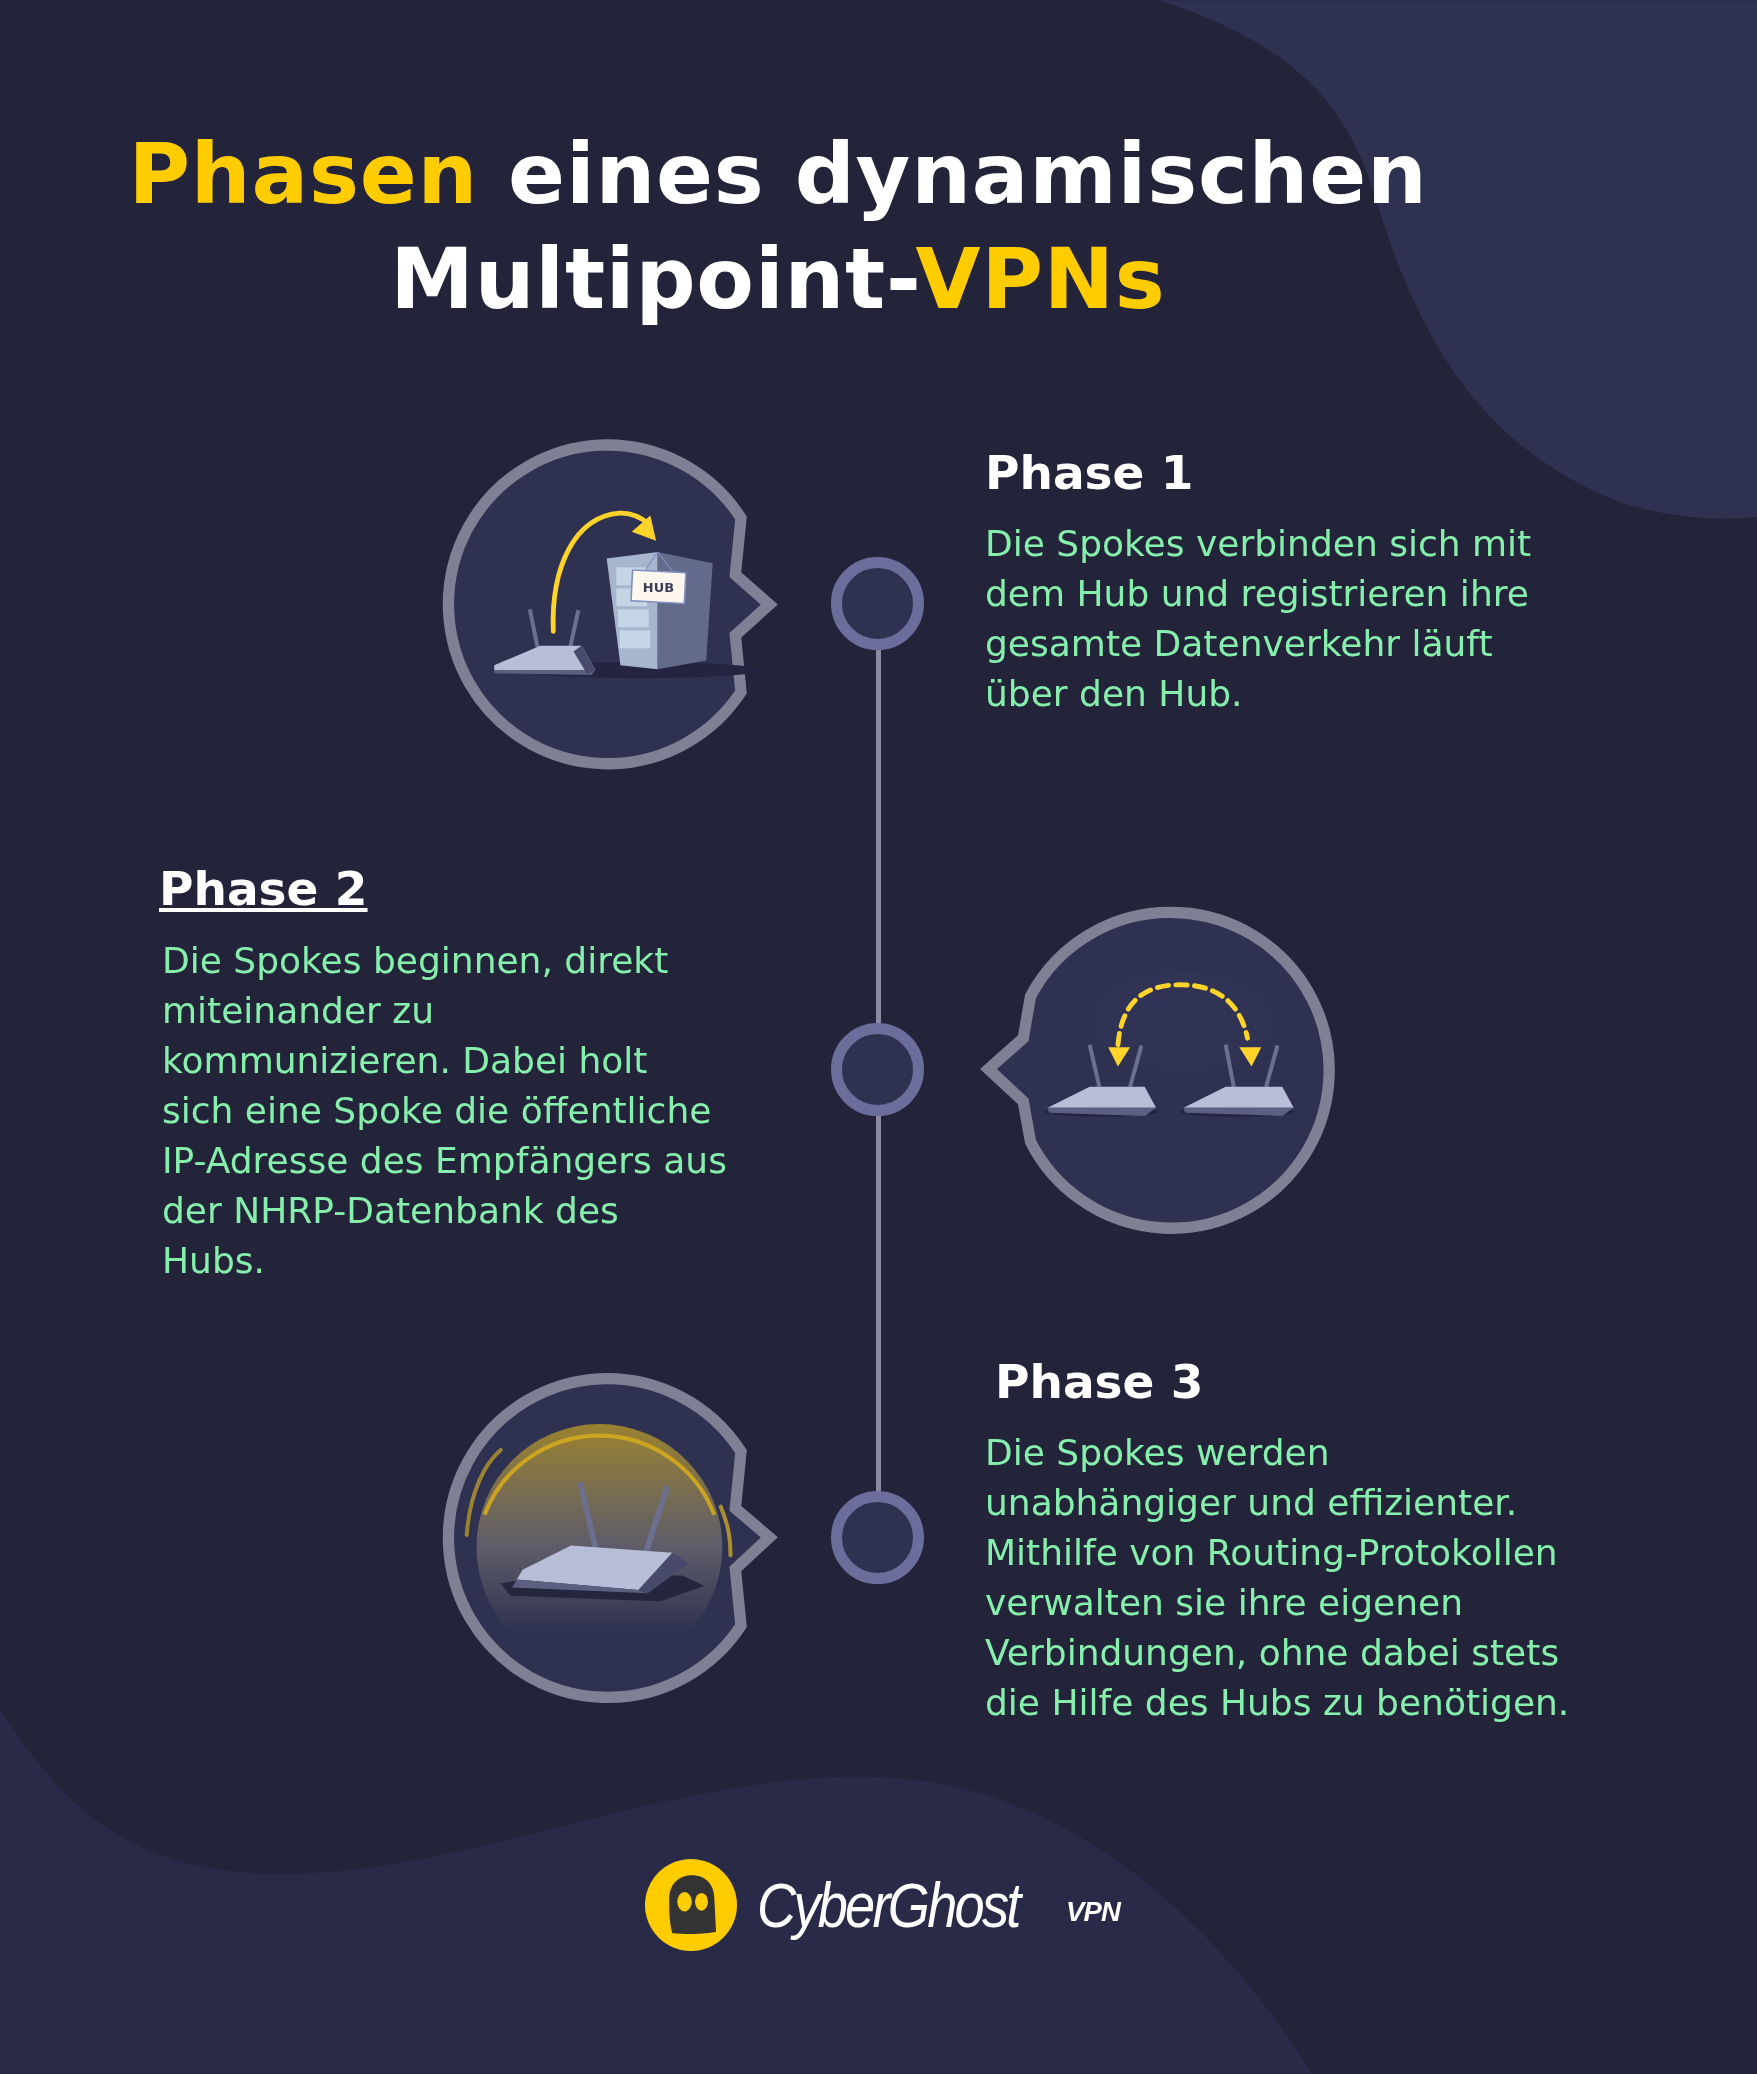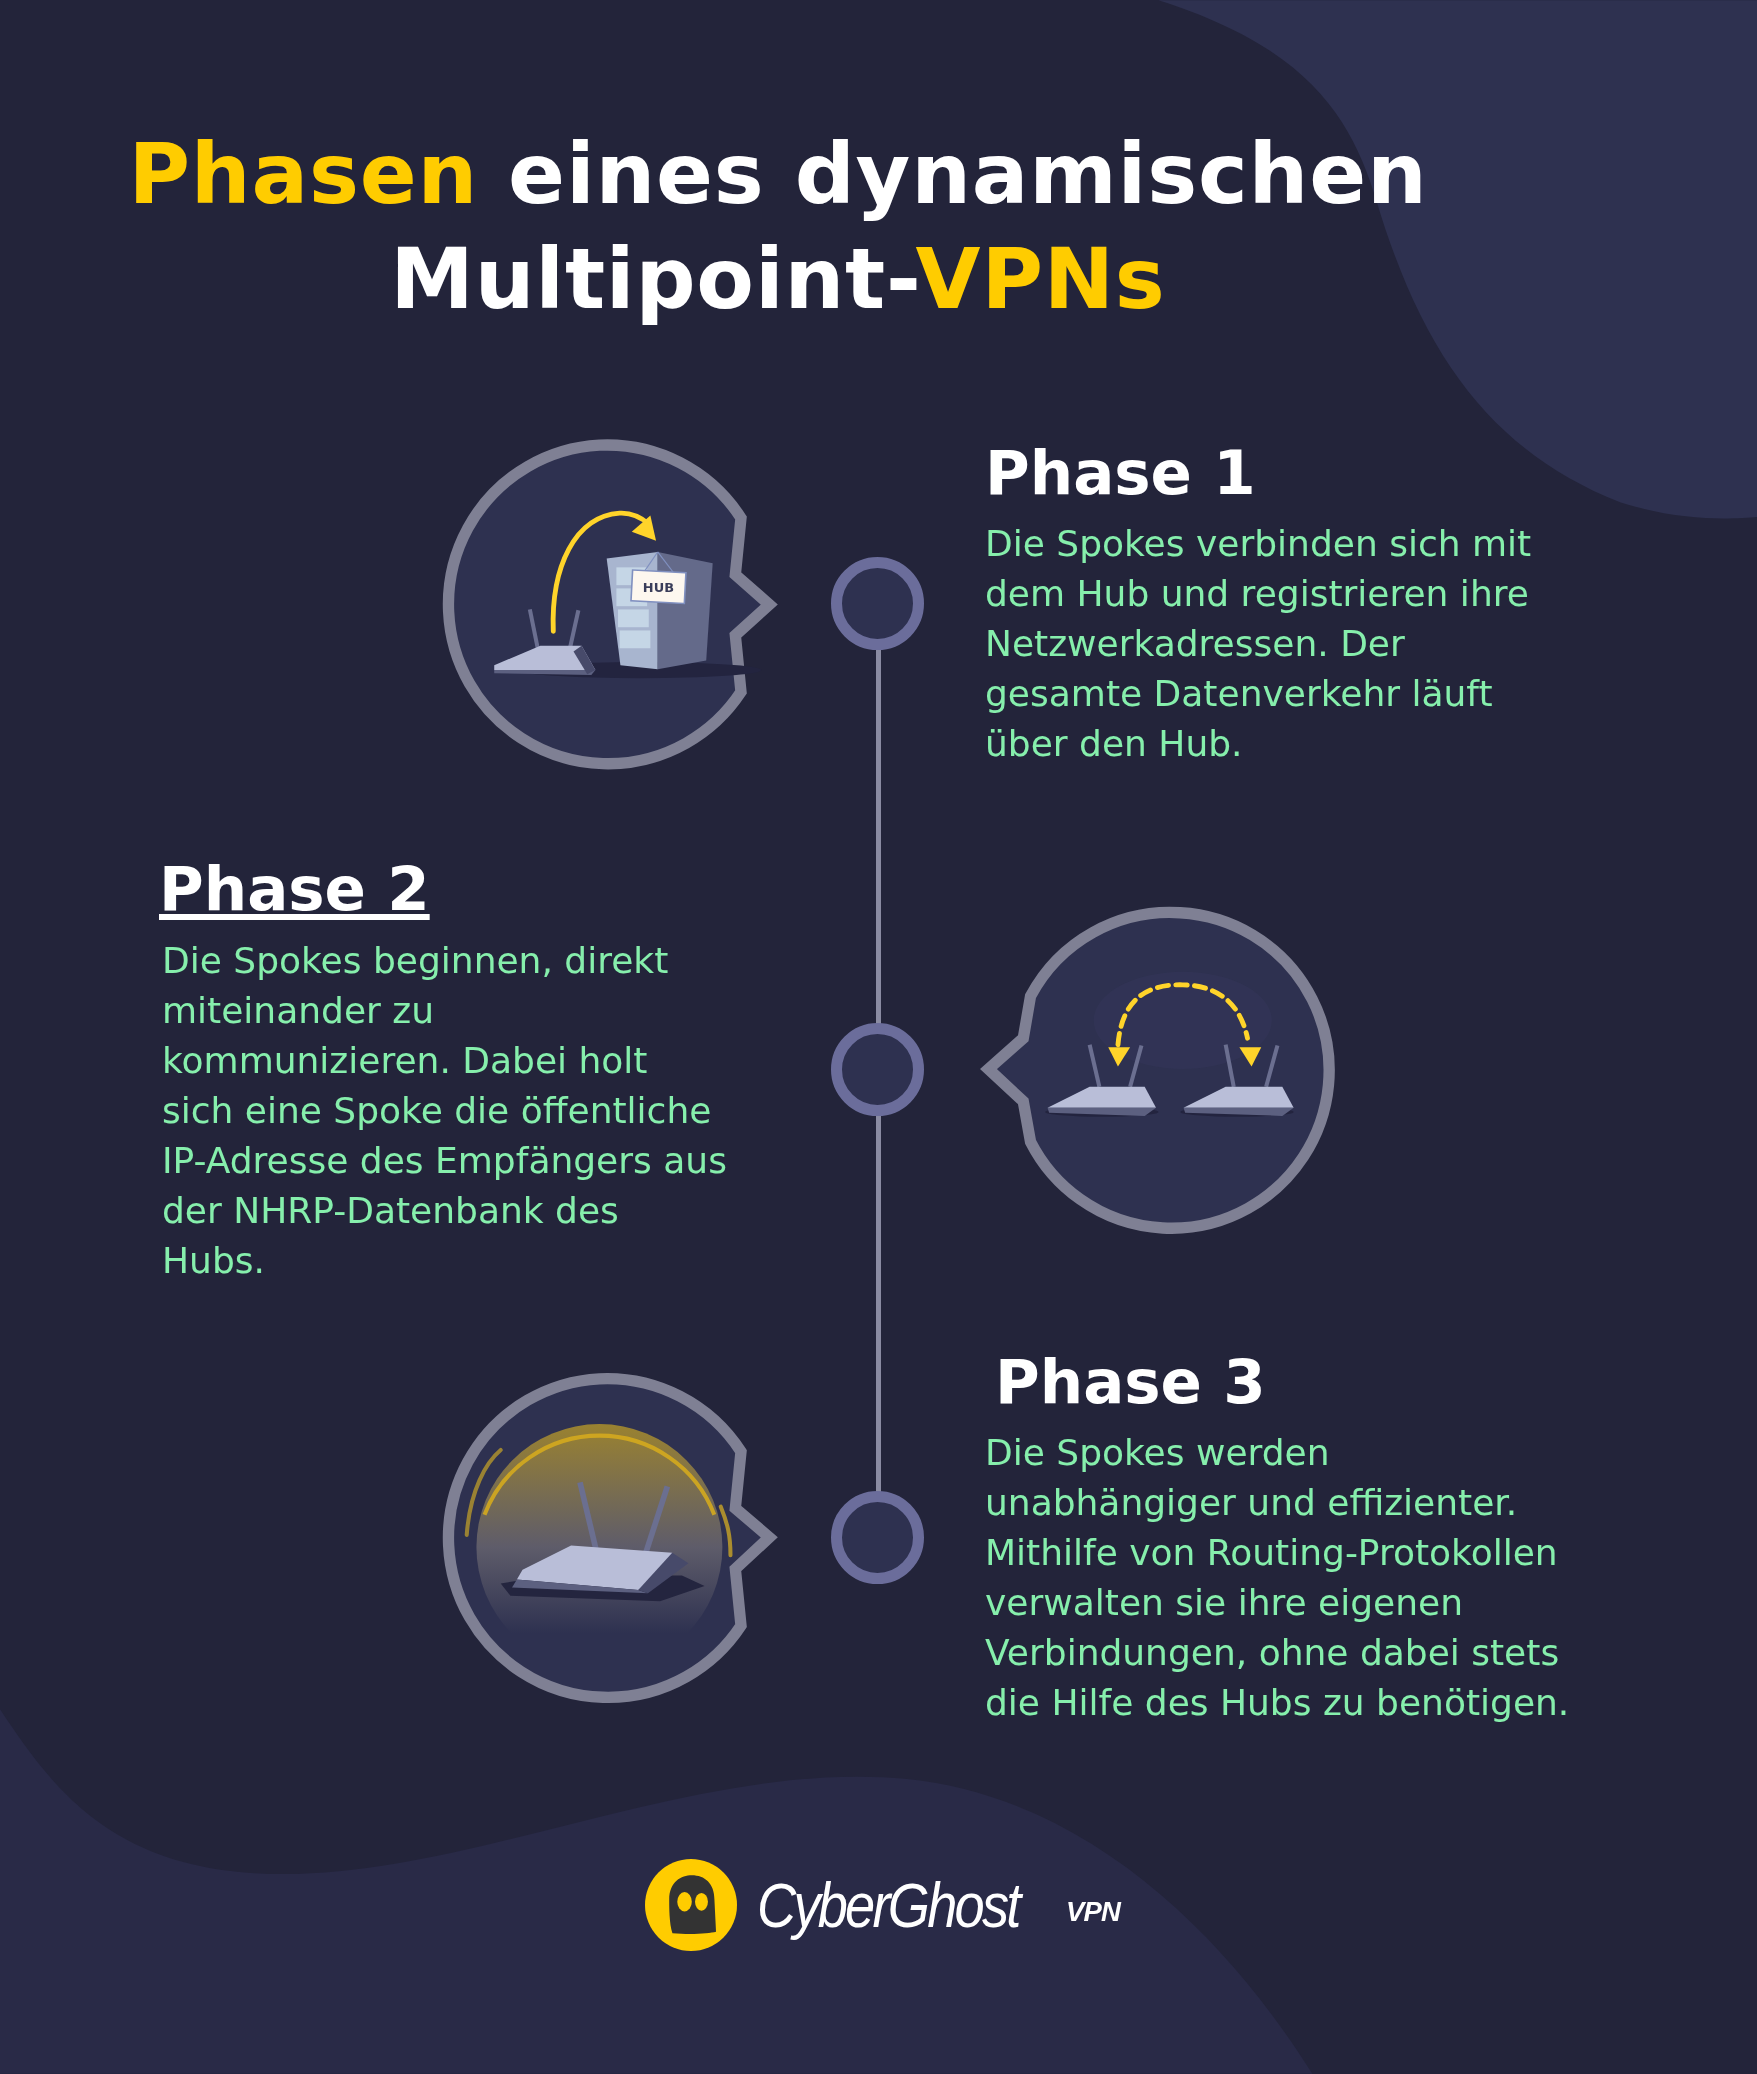--- a/index.html
+++ b/index.html
@@ -11,21 +11,21 @@
   .bg-svg { position: absolute; left: 0; top: 0; width: 1757px; height: 2074px; }
   .title {
     position: absolute; left: 0; width: 1556px; top: 122px;
     text-align: center; color: #ffffff; font-weight: bold;
     font-size: 84px; line-height: 105px; letter-spacing: 0.8px;
     font-family: "DejaVu Sans", sans-serif;
   }
   .title .hl { color: #ffcc00; }
   .phase-title {
     position: absolute; color: #ffffff; font-weight: bold;
-    font-size: 61px; line-height: 57px;
+    font-size: 47px; line-height: 57px;
     font-family: "DejaVu Sans", sans-serif;
   }
   .phase-body {
     position: absolute; color: #86efac;
     font-size: 36px; line-height: 50px;
     font-family: "DejaVu Sans", sans-serif;
   }
   .phase-body .line { display: block; white-space: nowrap; }
   .timeline-line {
     position: absolute; left: 876px; top: 604px; width: 4.9px; height: 933px;
@@ -145,21 +145,20 @@
     <polygon points="125,258 185,228 310,237 312,254 268,283 118,270" fill="#b9bed8"></polygon>
     <polygon points="118,270 268,283 280,287 112,280" fill="#5c6080"></polygon>
     <polygon points="310,237 330,250 280,287 268,283" fill="#474a6a"></polygon>
   </g>
 </svg>
 
 <div class="phase-title" style="left:985px; top:444px;">Phase 1</div>
 <div class="phase-body" style="left:985px; top:519px;">
   <span class="line">Die Spokes verbinden sich mit</span>
   <span class="line">dem Hub und registrieren ihre</span>
-  <span class="line">Netzwerkadressen. Der</span>
   <span class="line">gesamte Datenverkehr läuft</span>
   <span class="line">über den Hub.</span>
 </div>
 
 <div class="phase-title" style="left:159px; top:860px;text-decoration:underline;">Phase 2</div>
 <div class="phase-body" style="left:162px; top:936px;">
   <span class="line">Die Spokes beginnen, direkt</span>
   <span class="line">miteinander zu</span>
   <span class="line">kommunizieren. Dabei holt</span>
   <span class="line">sich eine Spoke die öffentliche</span>

